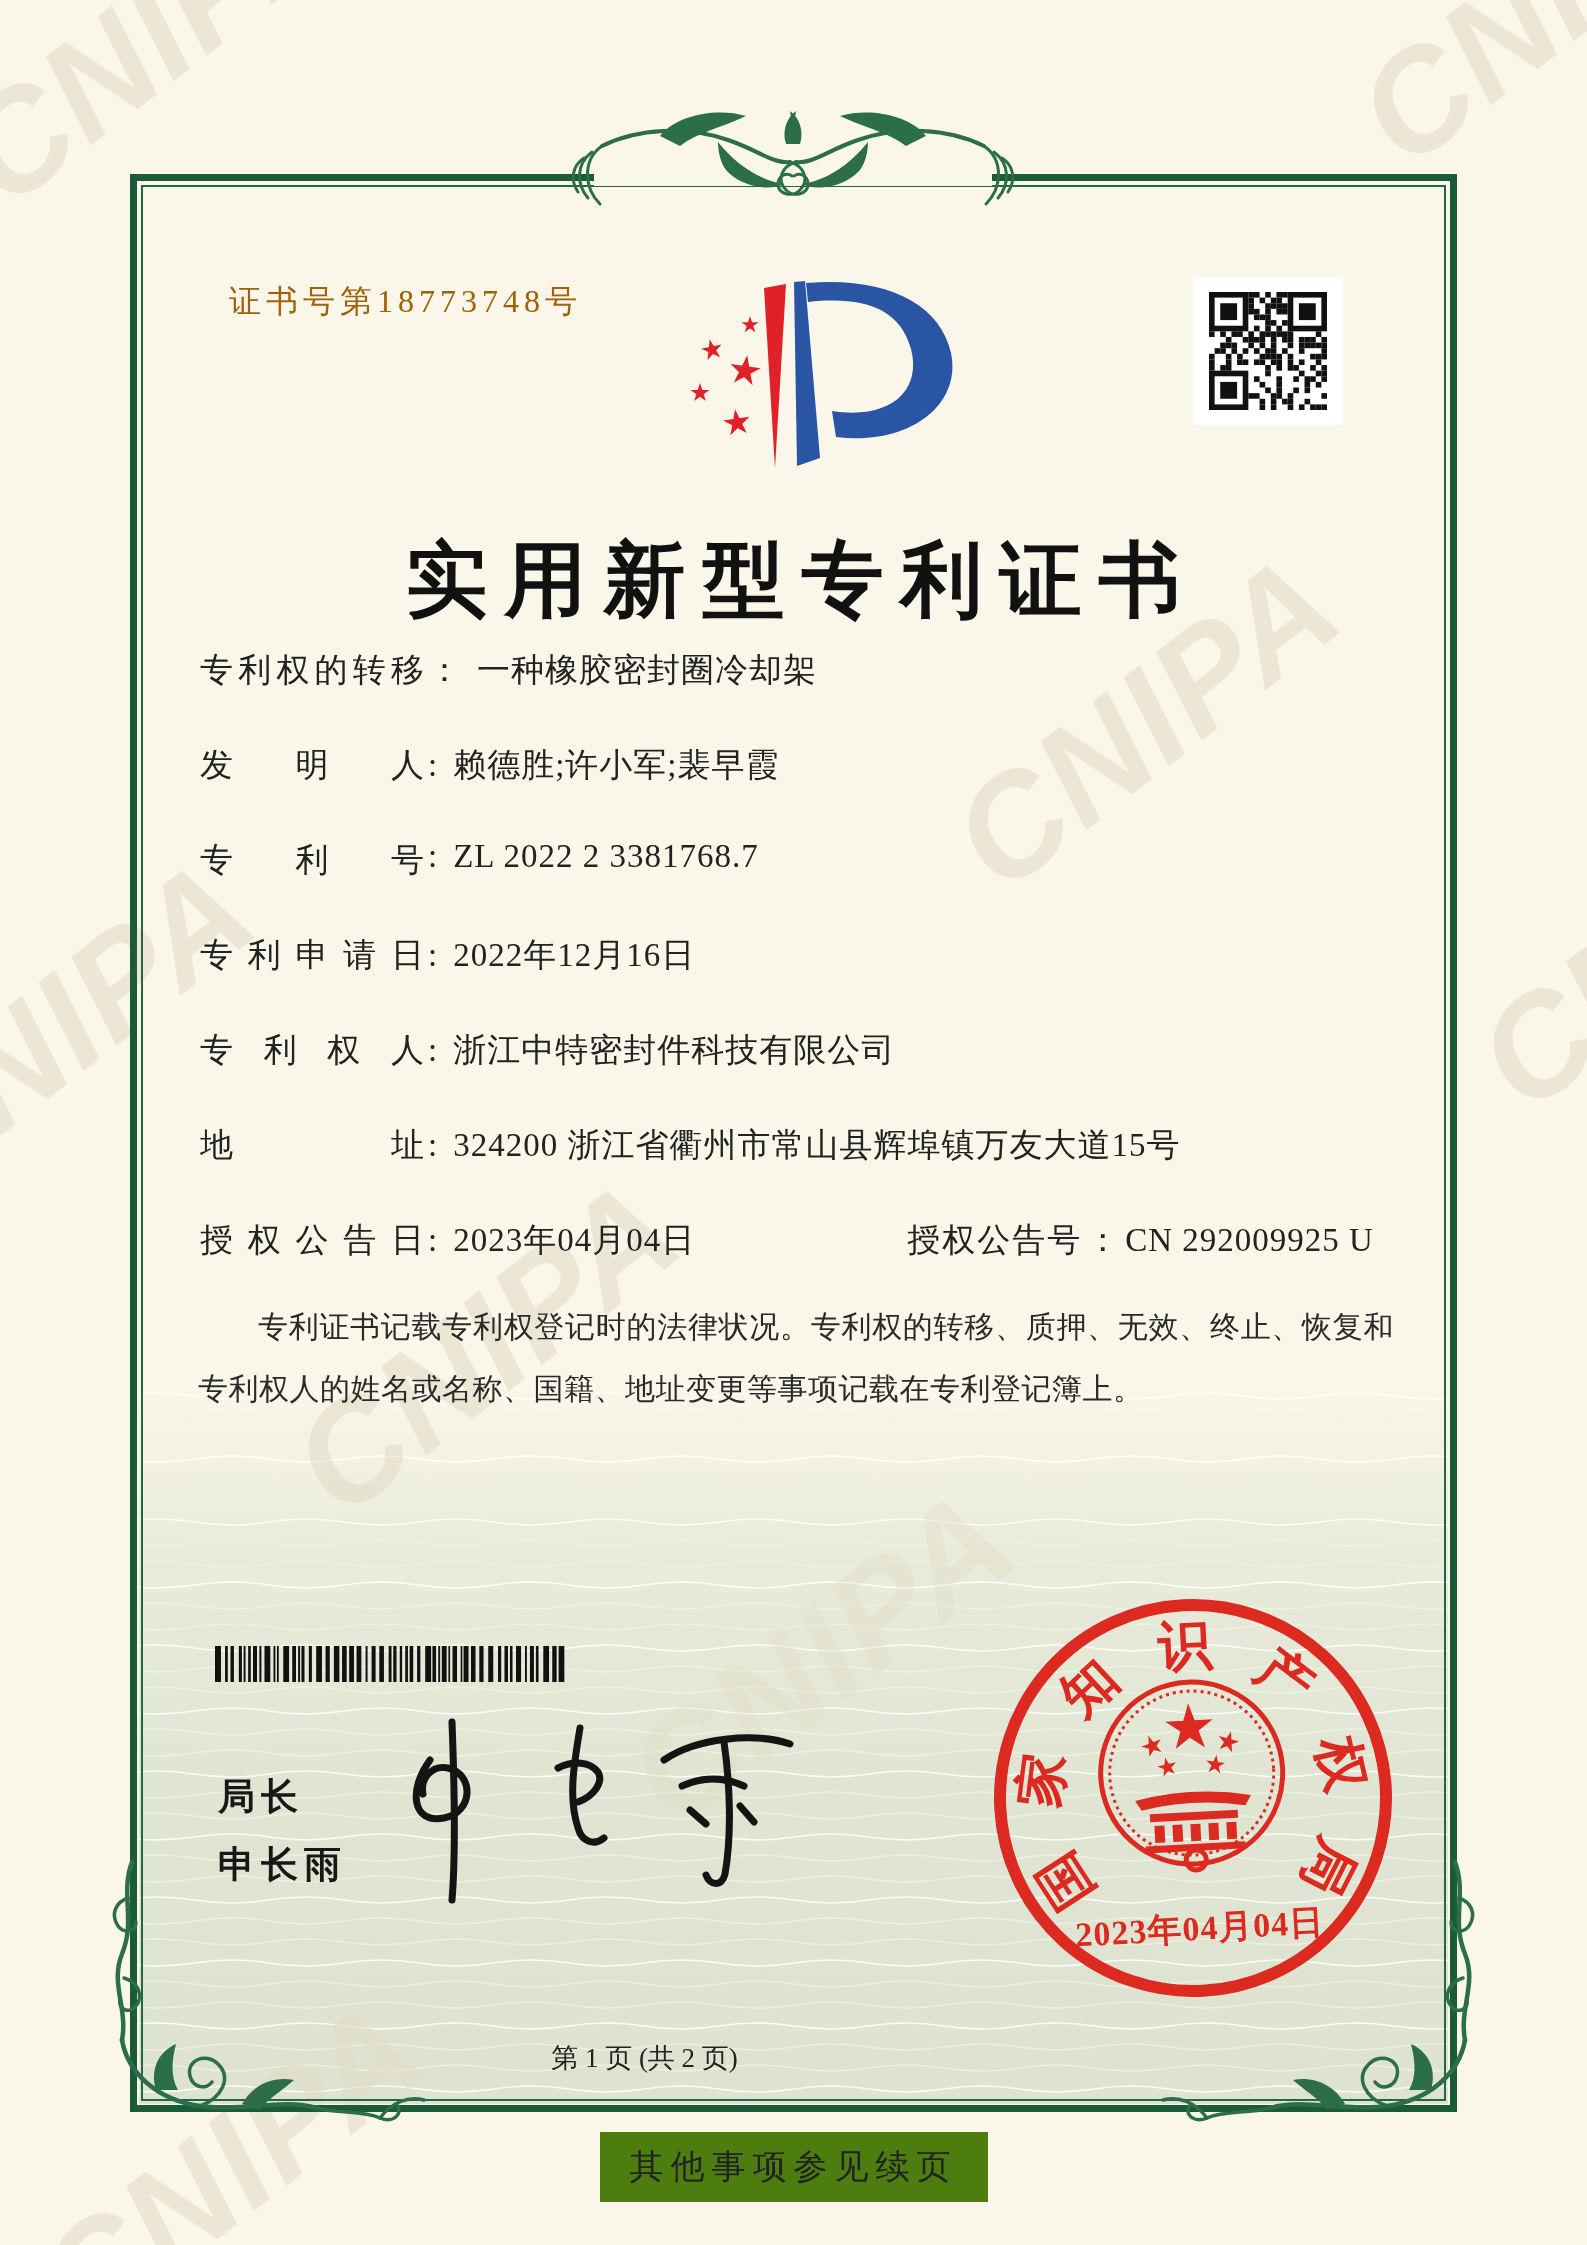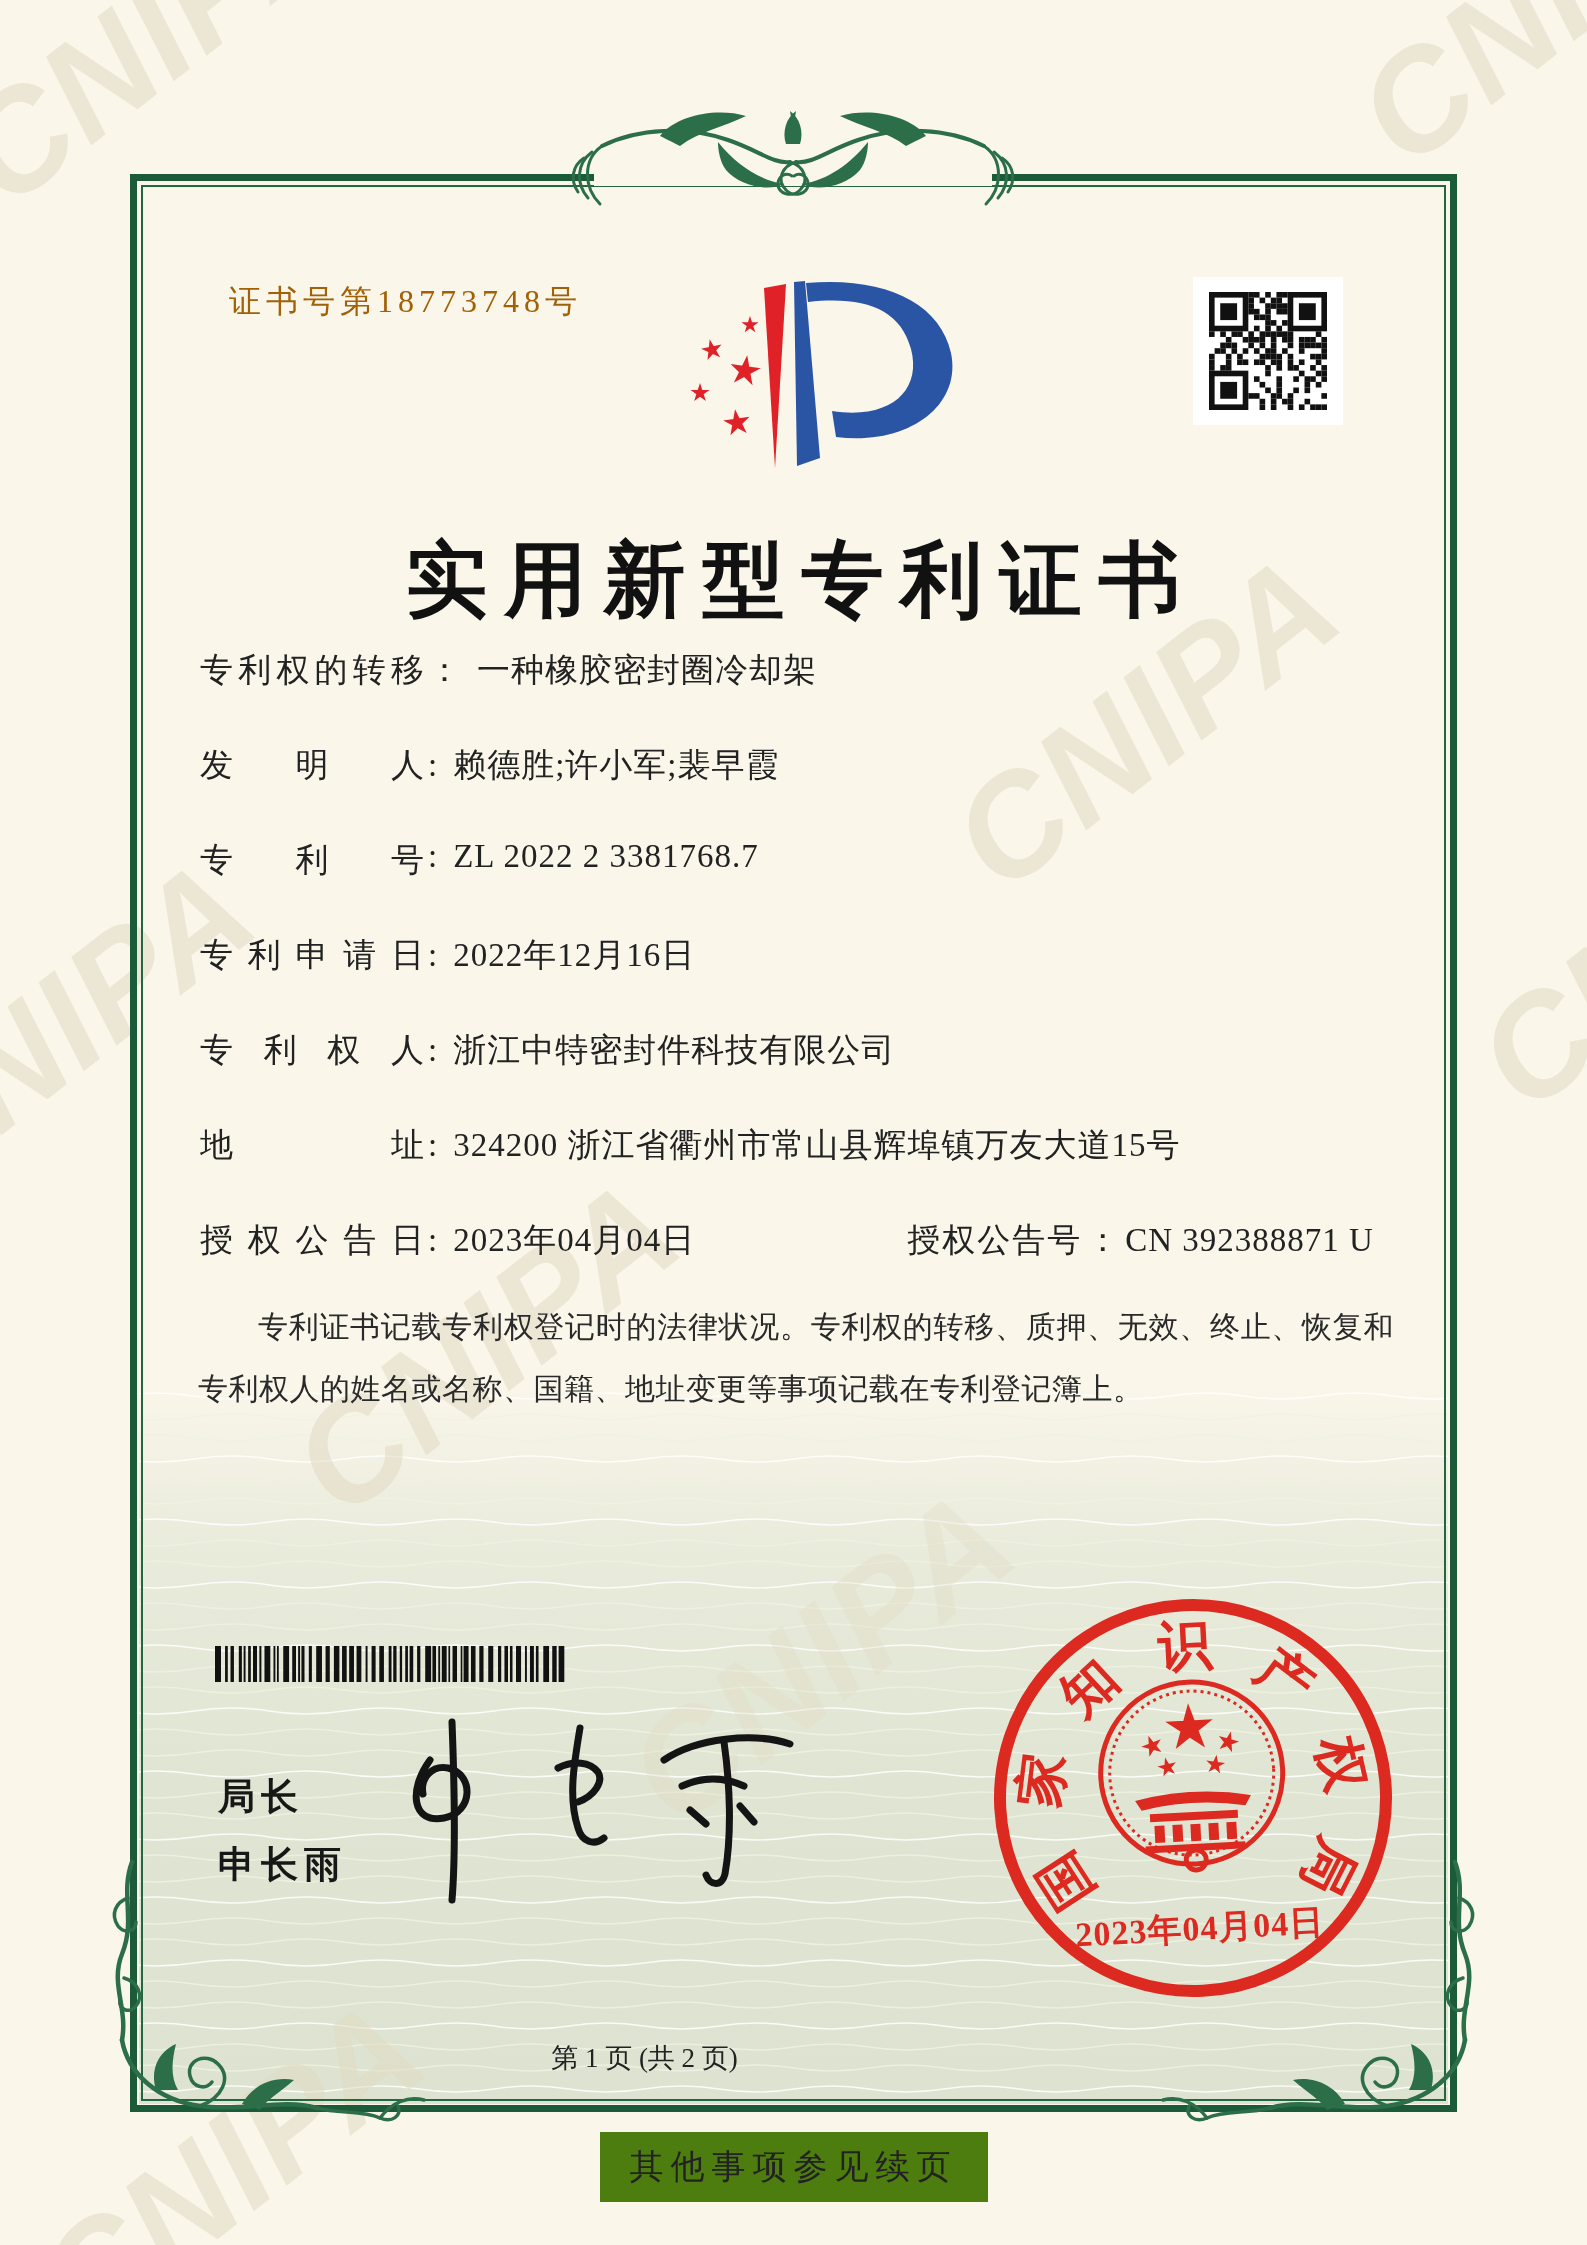--- a/index.html
+++ b/index.html
@@ -370,21 +370,21 @@
 <div class="abs row" style="top:933px">
   <span class="lab">专利申请日</span><span class="col">:</span><span class="val">2022年12月16日</span>
 </div>
 <div class="abs row" style="top:1028px">
   <span class="lab">专利权人</span><span class="col">:</span><span class="val">浙江中特密封件科技有限公司</span>
 </div>
 <div class="abs row" style="top:1123px">
   <span class="lab">地址</span><span class="col">:</span><span class="val">324200 浙江省衢州市常山县辉埠镇万友大道15号</span>
 </div>
 <div class="abs row" style="top:1218px">
-  <span class="lab">授权公告日</span><span class="col">:</span><span class="val">2023年04月04日</span><span class="lab2">授权公告号</span><span class="col">：</span><span class="val" style="margin-left:6px">CN 392388871 U</span>
+  <span class="lab">授权公告日</span><span class="col">:</span><span class="val">2023年04月04日</span><span class="lab2">授权公告号</span><span class="col">：</span><span class="val" style="margin-left:6px">CN 292009925 U</span>
 </div>
 
 <div class="abs" id="bodyText">
   <p>专利证书记载专利权登记时的法律状况。专利权的转移、质押、无效、终止、恢复和专利权人的姓名或名称、国籍、地址变更等事项记载在专利登记簿上。</p>
 </div>
 
 <svg class="abs" id="barcode" viewBox="0 0 358 36" preserveAspectRatio="none">
     <rect x="0" y="0" width="5.97797796175721" height="36" fill="#111"></rect>
     <rect x="10.06614861267905" y="0" width="2.7211769792349902" height="36" fill="#111"></rect>
     <rect x="15.506405282768608" y="0" width="3.4077268959524702" height="36" fill="#111"></rect>

